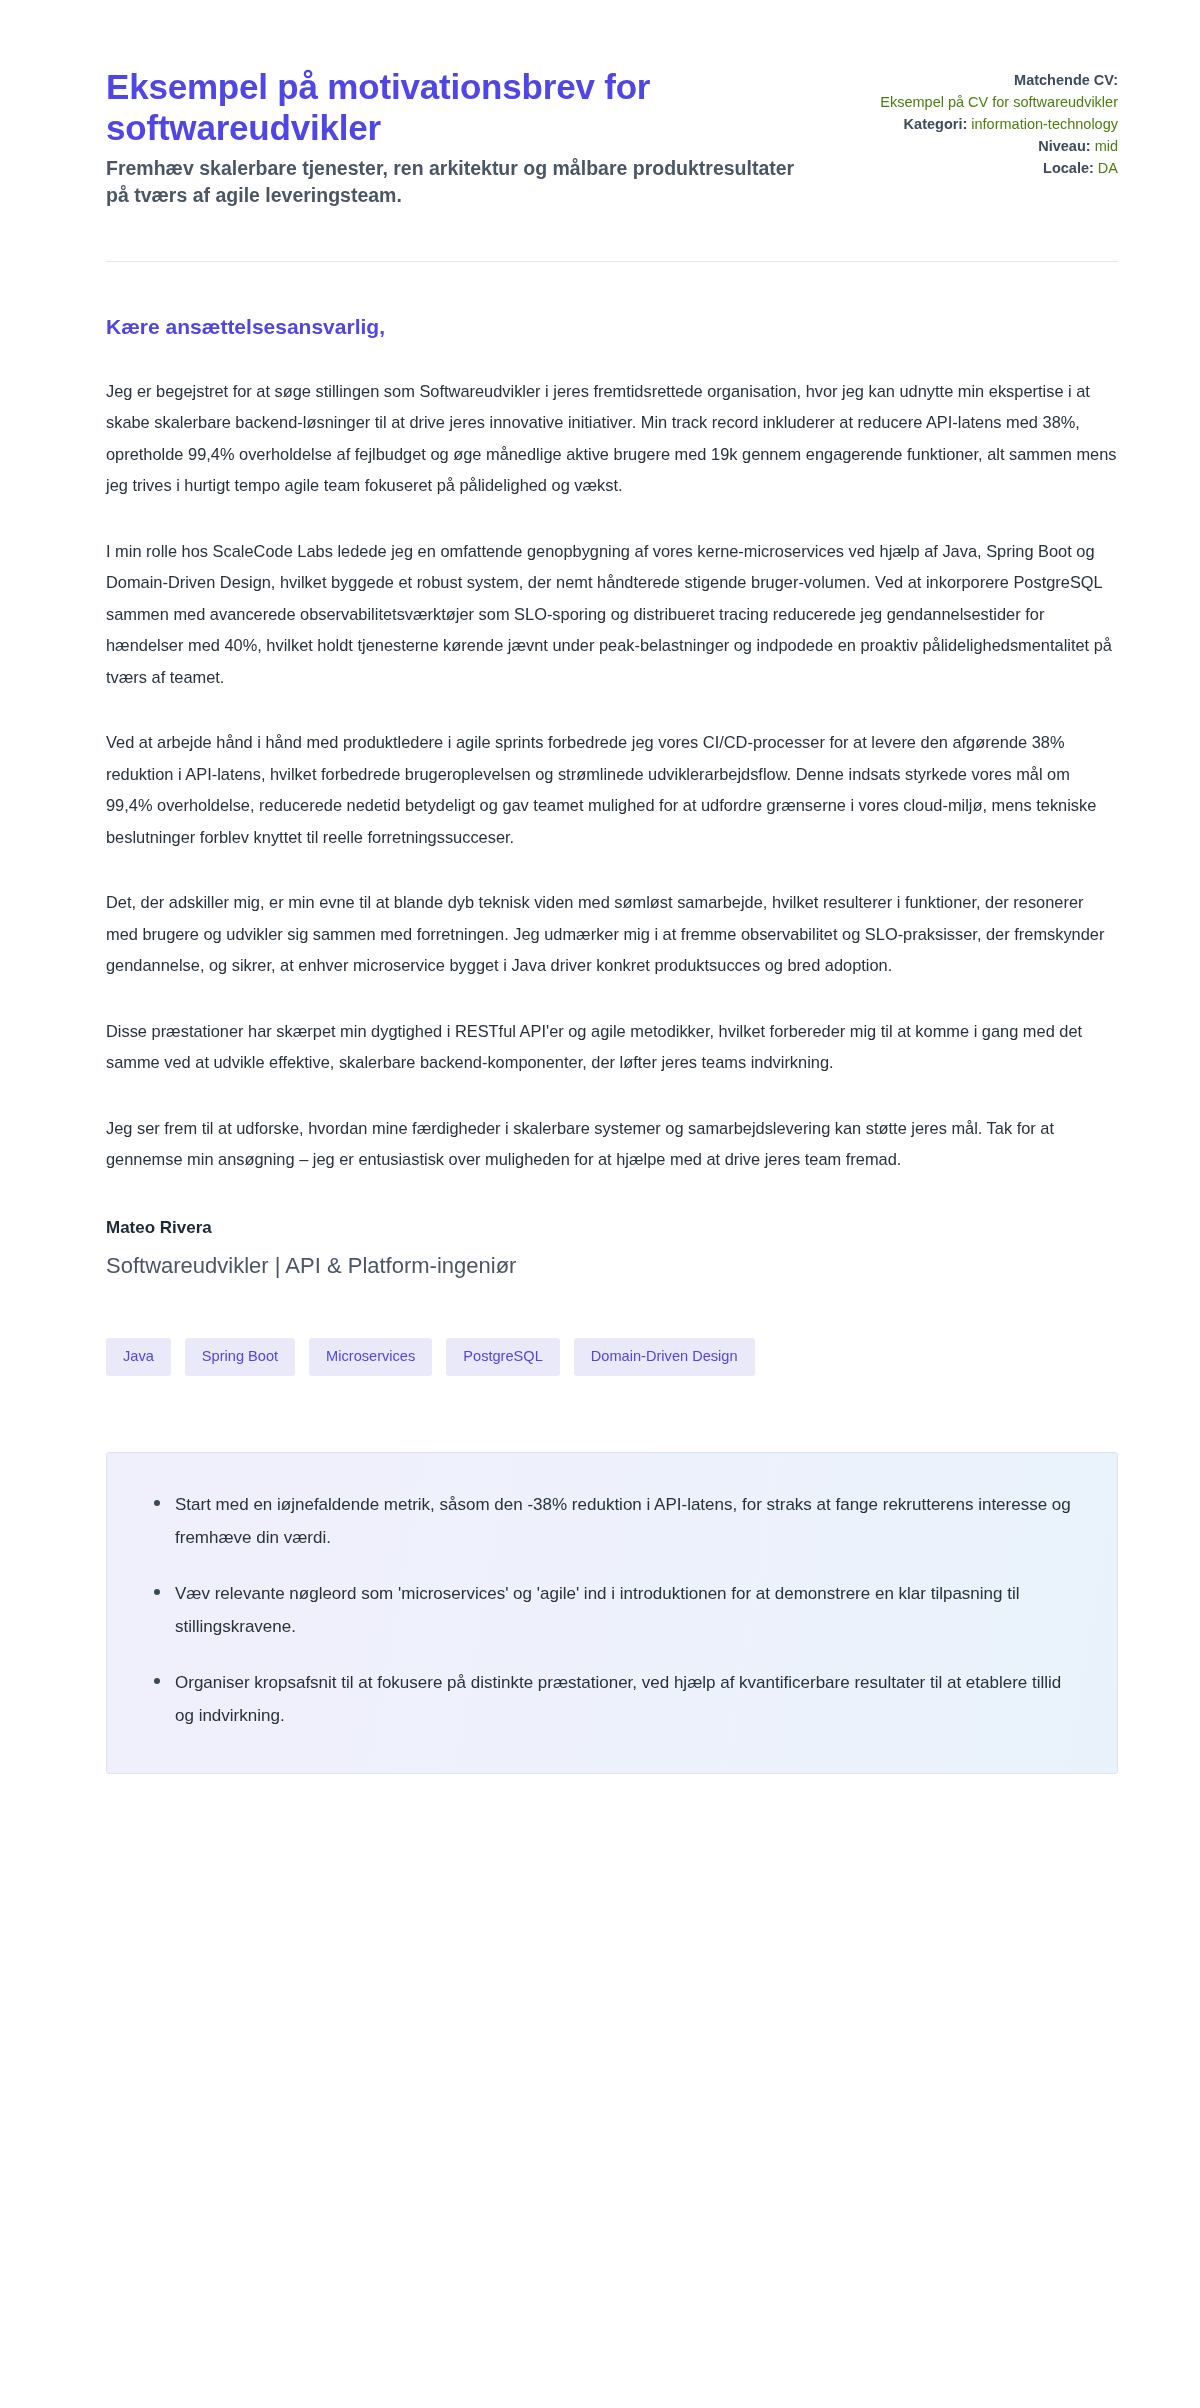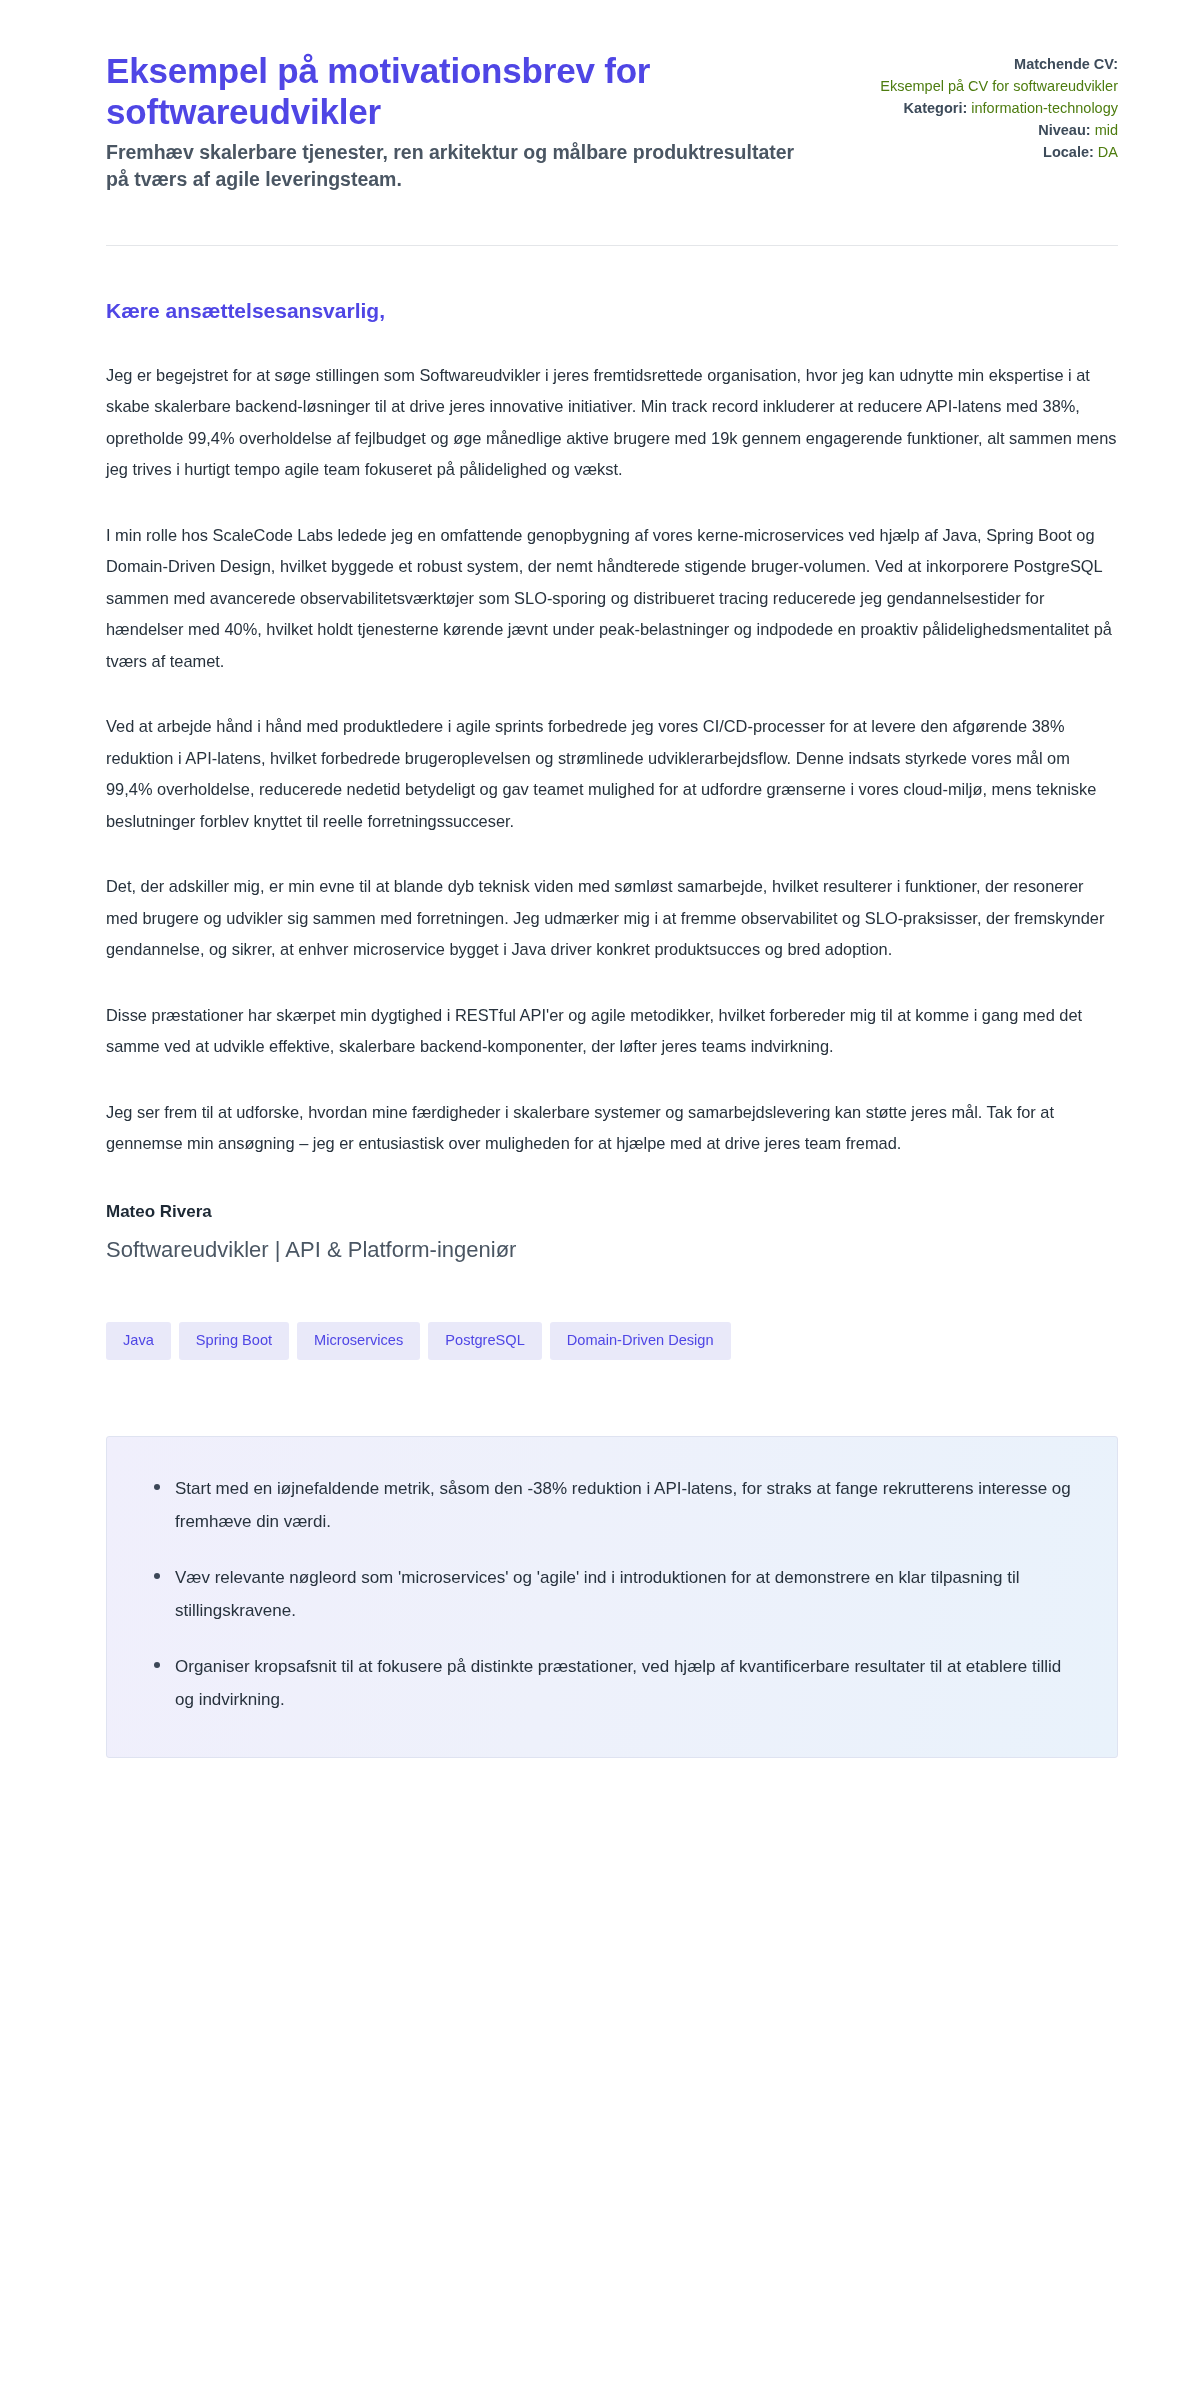--- a/index.html
+++ b/index.html
@@ -12,21 +12,21 @@
   body {
     width: 1200px;
     min-height: 2408px;
     font-family: "Liberation Sans", "DejaVu Sans", sans-serif;
     color: #2c3a47;
     -webkit-font-smoothing: antialiased;
   }
 
   .page {
     width: 1200px;
-    padding: 36px 82px 0 106px;
+    padding: 52px 82px 0 106px;
   }
 
   
   .doc-header {
     display: flex;
     align-items: flex-start;
     justify-content: space-between;
     gap: 40px;
     padding-top: 14px;
   }
@@ -107,21 +107,21 @@
     font-size: 22px;
     color: #4a5663;
     margin: 0;
     line-height: 1.5;
   }
 
   
   .tags {
     display: flex;
     flex-wrap: wrap;
-    gap: 8px;
+    gap: 14px;
     margin-top: 56px;
   }
   .tag {
     background: #e9e9f9;
     color: #4f46e5;
     font-size: 14.6px;
     line-height: 1;
     padding: 11px 17px 12px 17px;
     border-radius: 3px;
     white-space: nowrap;

